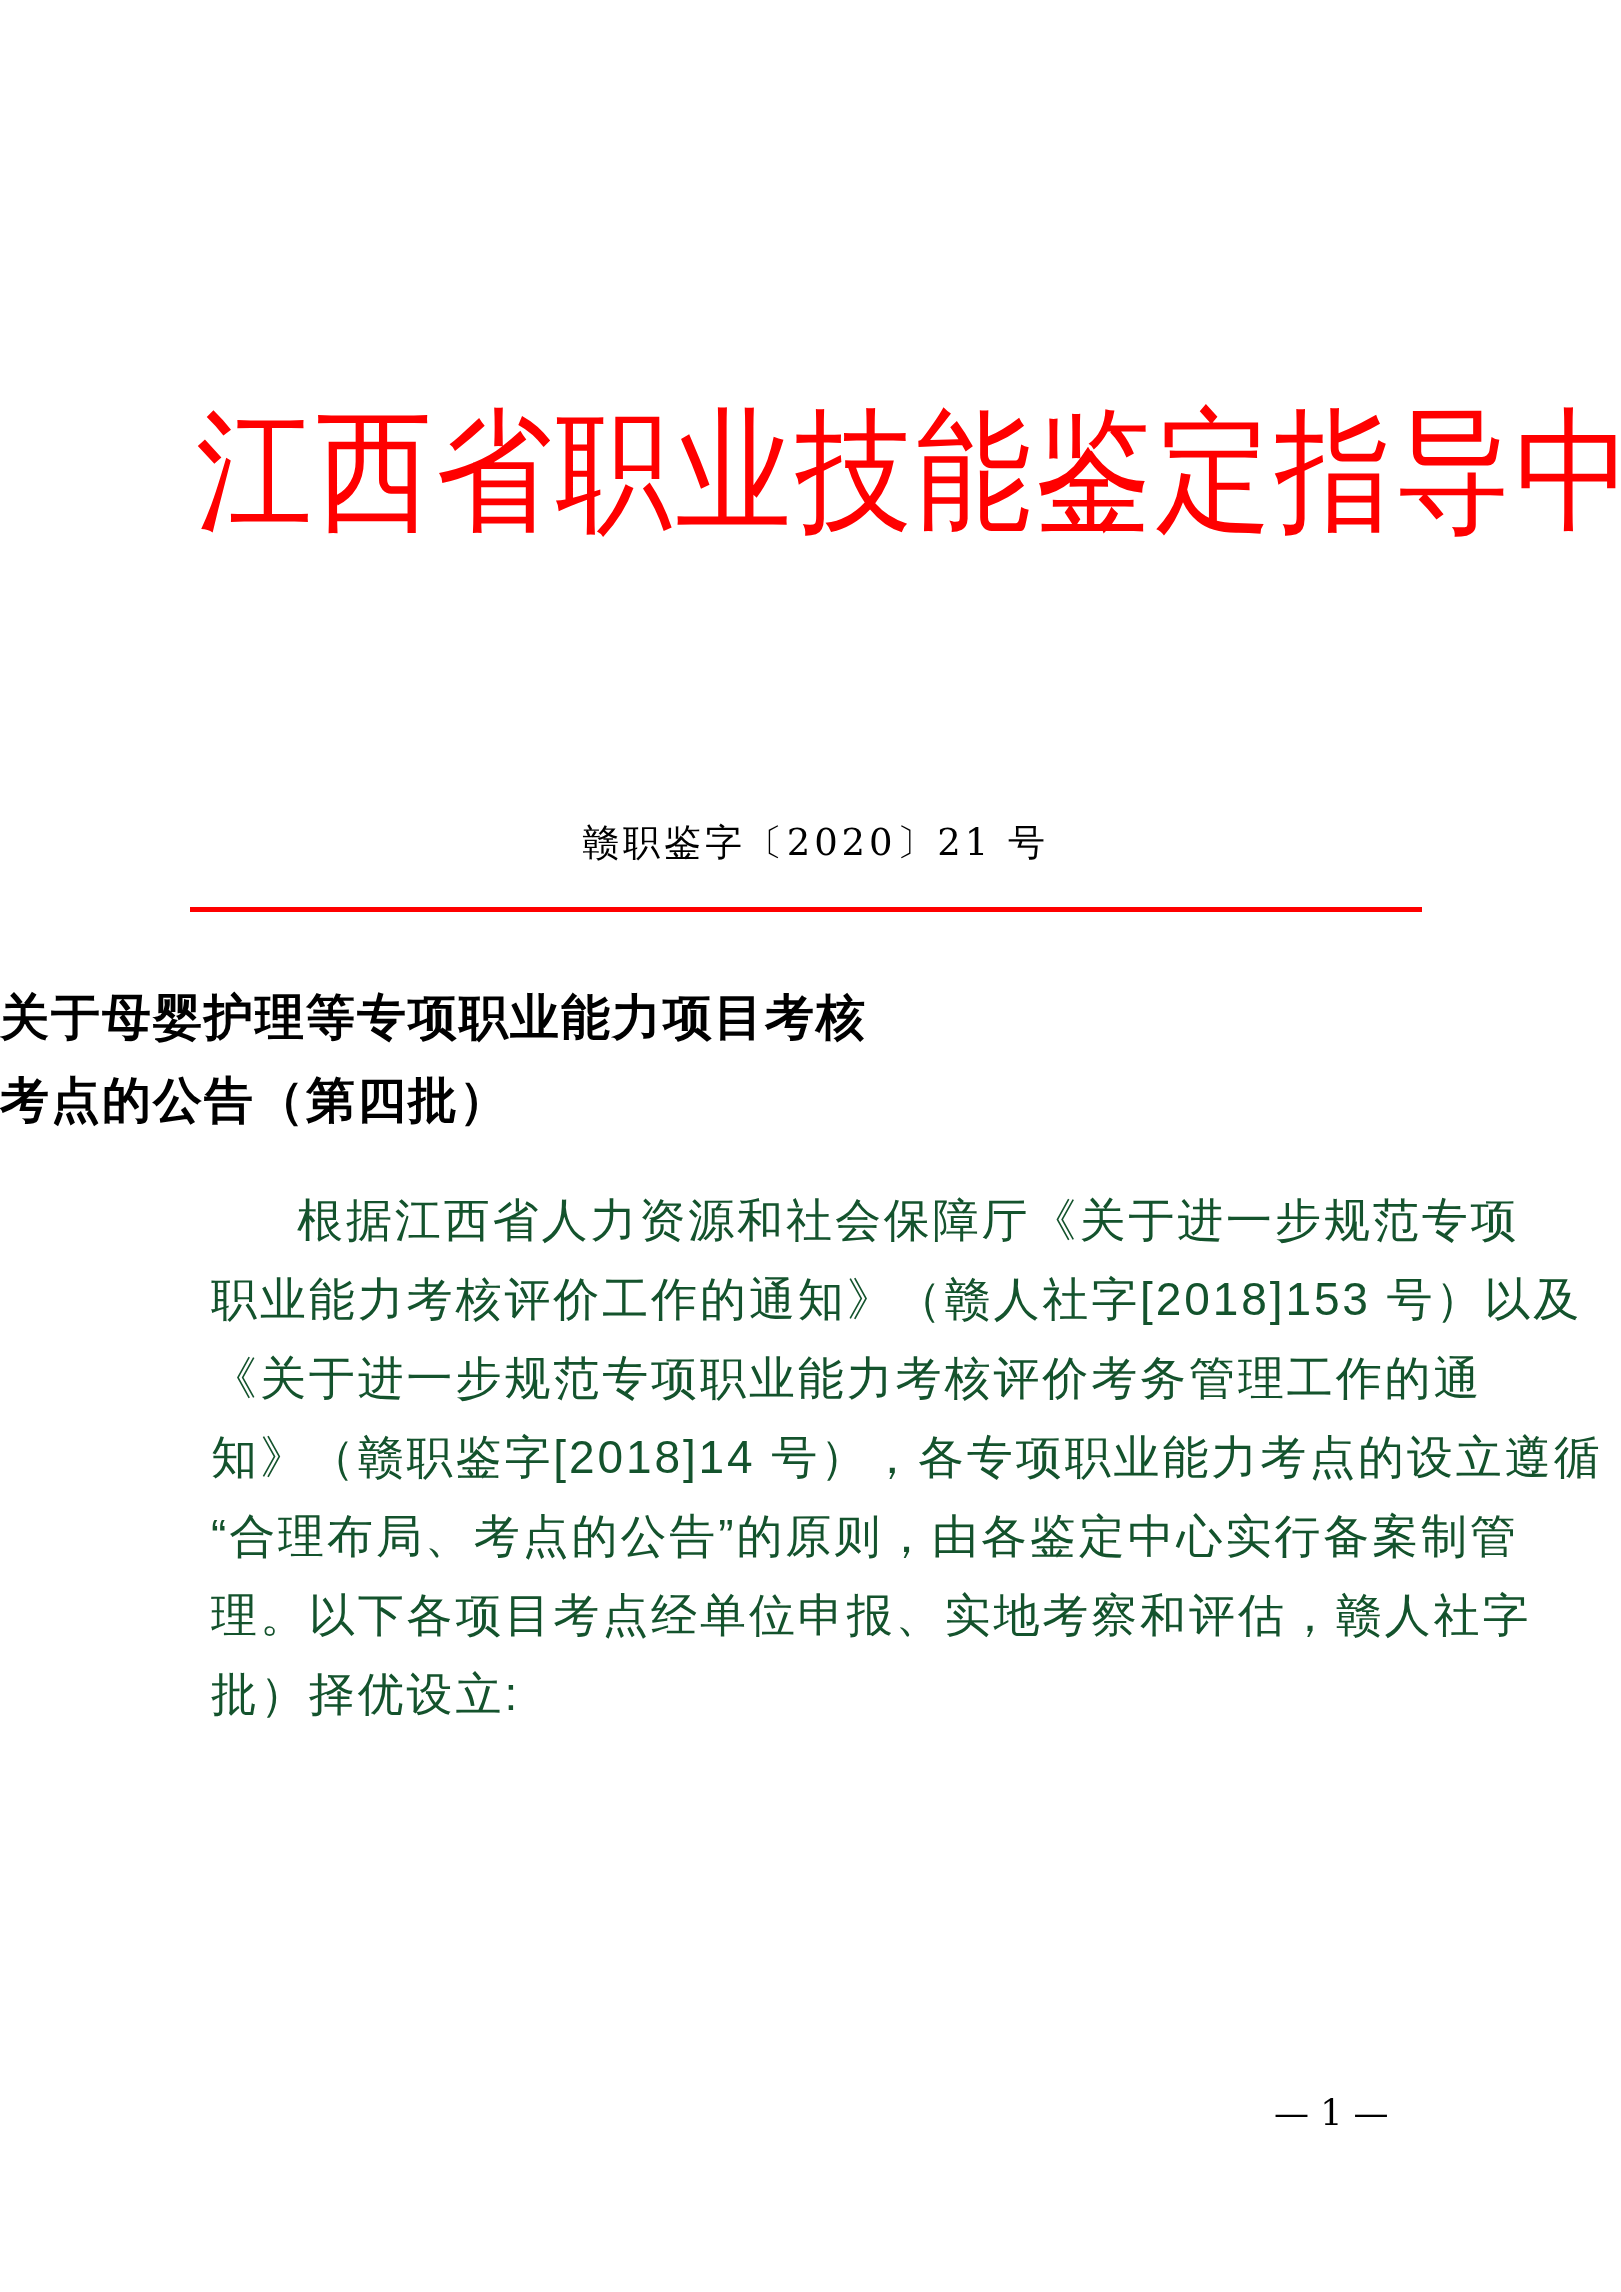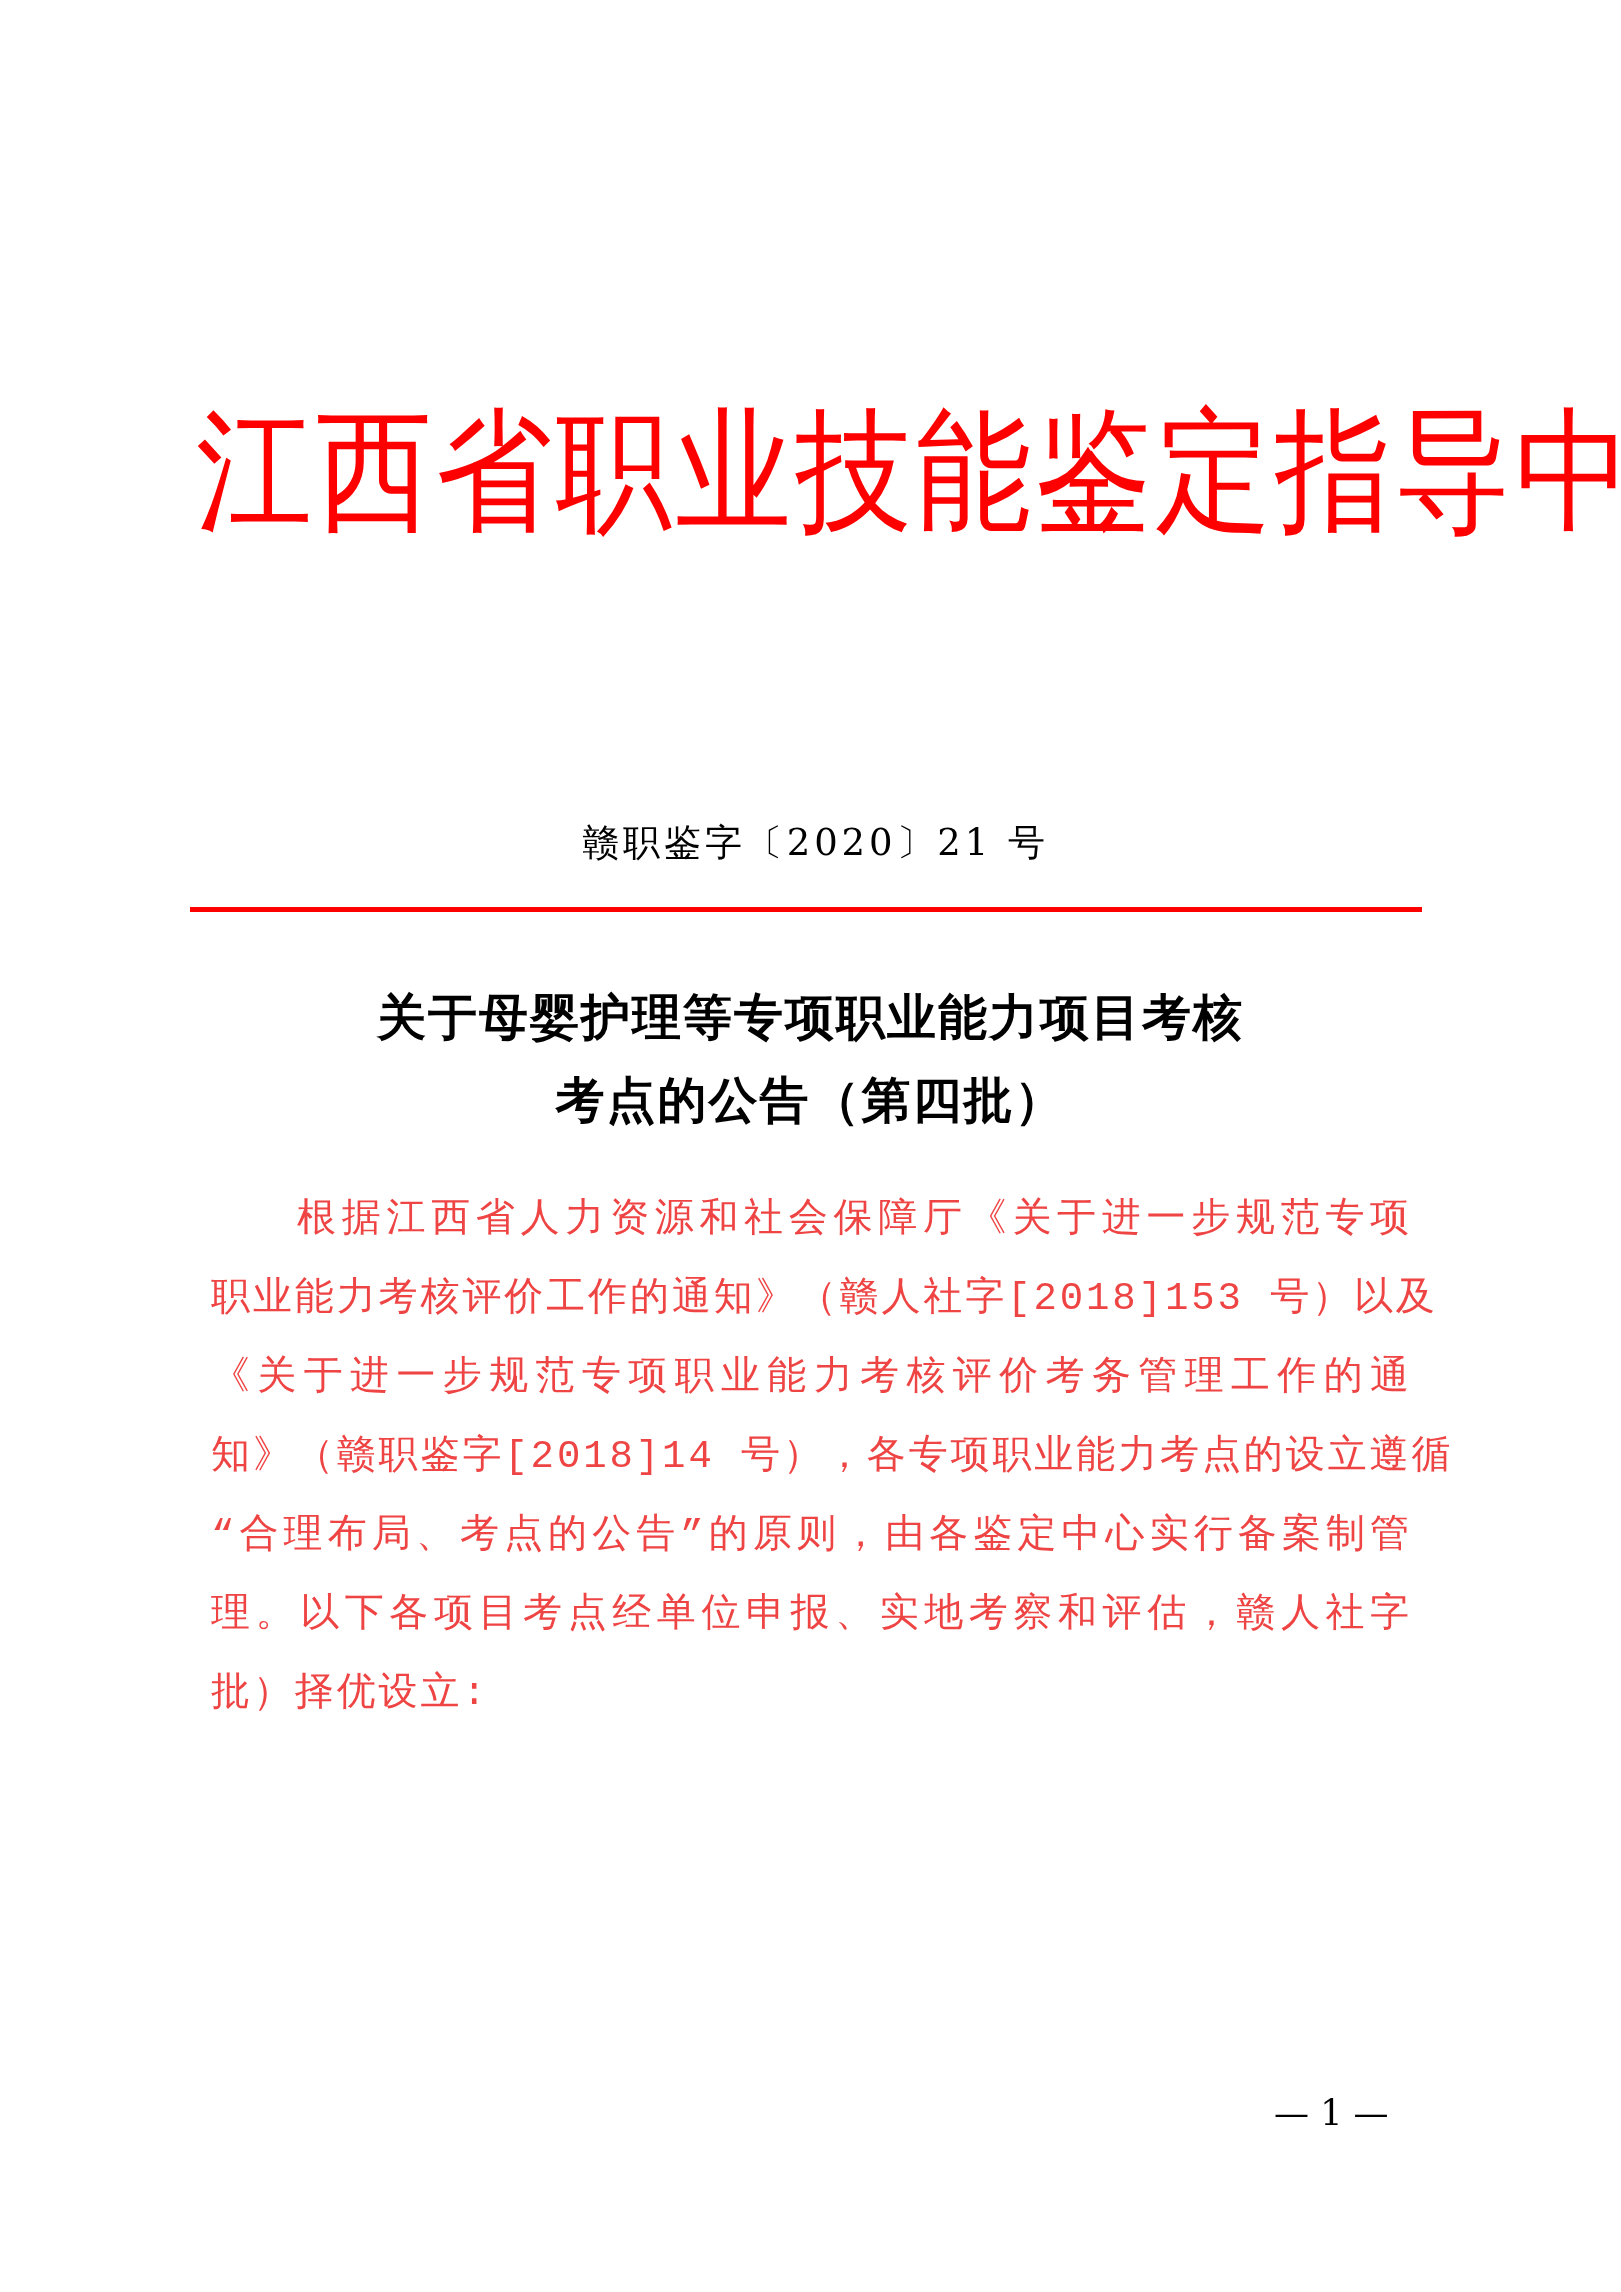--- a/index.html
+++ b/index.html
@@ -14,29 +14,29 @@
     }
     .doc-number {
       position: absolute; left: 0; top: 818px; width: 1621px; text-align: center;
       font-family: "DejaVu Serif", serif; font-size: 37px; color: #000; letter-spacing: 3.9px;
       padding-left: 10px; box-sizing: border-box;
     }
     .red-rule {
       position: absolute; left: 190px; top: 907px; width: 1232px; height: 4.9px; background: #ff0000;
     }
     .headline {
-      position: absolute; left: 0; width: 1621px; text-align: center;
+      position: absolute; left: 0; width: 1621px; 
       font-family: "DejaVu Sans", sans-serif; font-weight: bold; font-size: 49px; color: #000;
       letter-spacing: 2px; white-space: nowrap;
     }
     .headline.l1 { top: 985px; }
     .headline.l2 { top: 1068px; }
     .body-text {
       position: absolute; left: 211px; top: 1181px; width: 1201px;
-      font-family: Liberation Mono, monospace; font-size: 39px; color: #ef4444;
+      font-family: Liberation Sans, sans-serif; font-size: 46px; color: #14532d;
       line-height: 79px; letter-spacing: 2.9px;
     }
     .body-line { display: block; white-space: nowrap; text-align: justify; text-align-last: justify; }
     .body-line.first { padding-left: 86px; }
     .body-line.last { text-align-last: left; }
     .page-number {
       position: absolute; left: 1274px; top: 2093px; width: 167px;
       font-family: "DejaVu Serif", serif; font-size: 35px; color: #000; white-space: nowrap;
     }
   </style>

